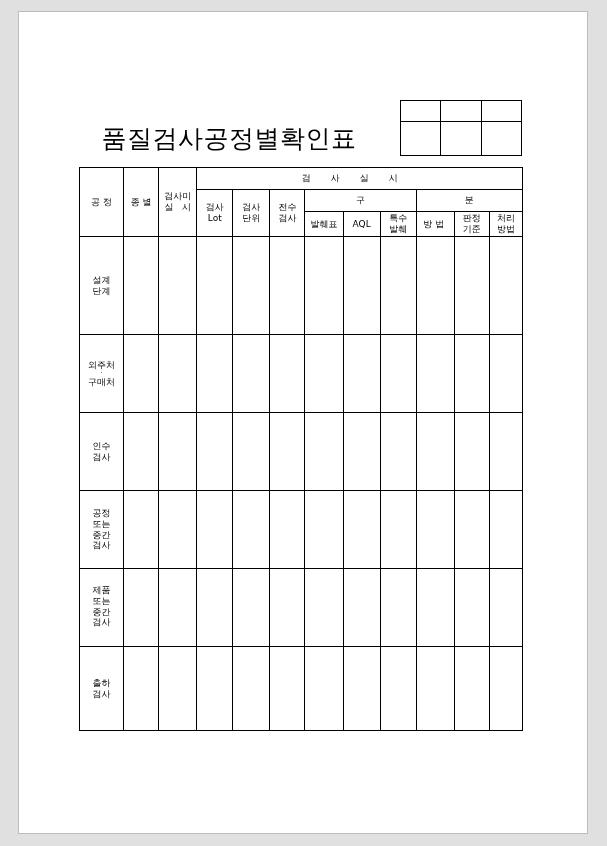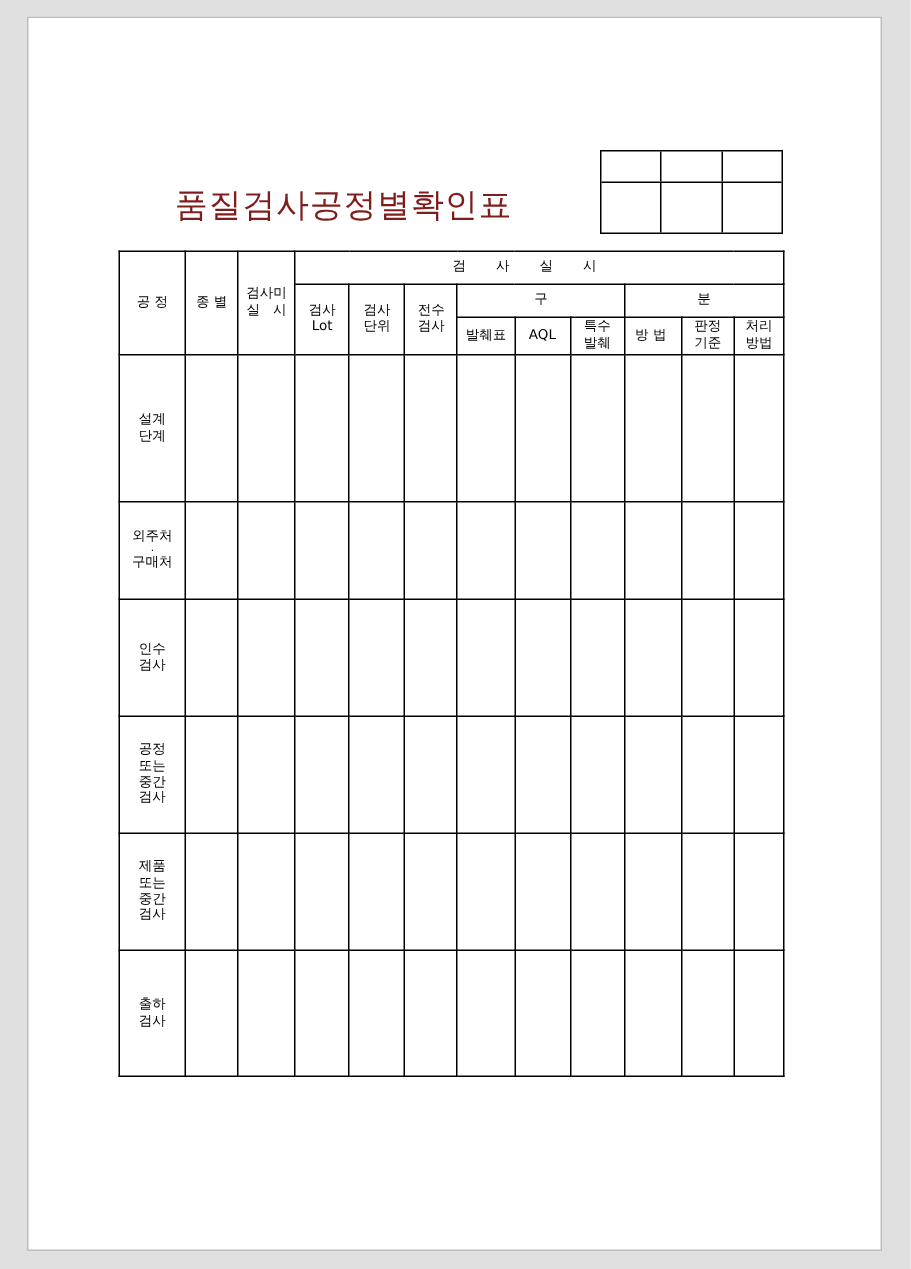--- a/index.html
+++ b/index.html
@@ -53,23 +53,23 @@
   }
   #approval-box .ap-cell:last-child { border-right: none; }
 
   
   #doc-title {
     position: absolute;
     left: 60px;
     top: 110px;
     width: 300px;
     text-align: center;
-    font-size: 22px;
+    font-size: 25px;
     letter-spacing: 0.5px;
-    color: #7f1d1d;
+    color: #000000;
     white-space: nowrap;
   }
 
   
   #main-table {
     position: absolute;
     left: 60px;
     top: 155px;
     border-collapse: collapse;
     table-layout: fixed;
@@ -96,21 +96,21 @@
   .hdr-sub { height: 24px; }
   .hdr-lbl { font-size: 9.5px; }
   .hdr-small { font-size: 8px; line-height: 1.12; }
   .rowlabel {
     font-size: 9px;
     line-height: 1.35;
   }
   .datacell { background: #fff; }
 
   .r1 { height: 98px; }
-  .r2 { height: 65px; }
+  .r2 { height: 78px; }
   .r3 { height: 78px; }
   .r4 { height: 78px; }
   .r5 { height: 78px; font-family: Liberation Mono, monospace; }
   .r6 { height: 84px; }
 
   .dot-sep {
     display: block;
     font-size: 7px;
     line-height: 0.9;
     color: #000;

